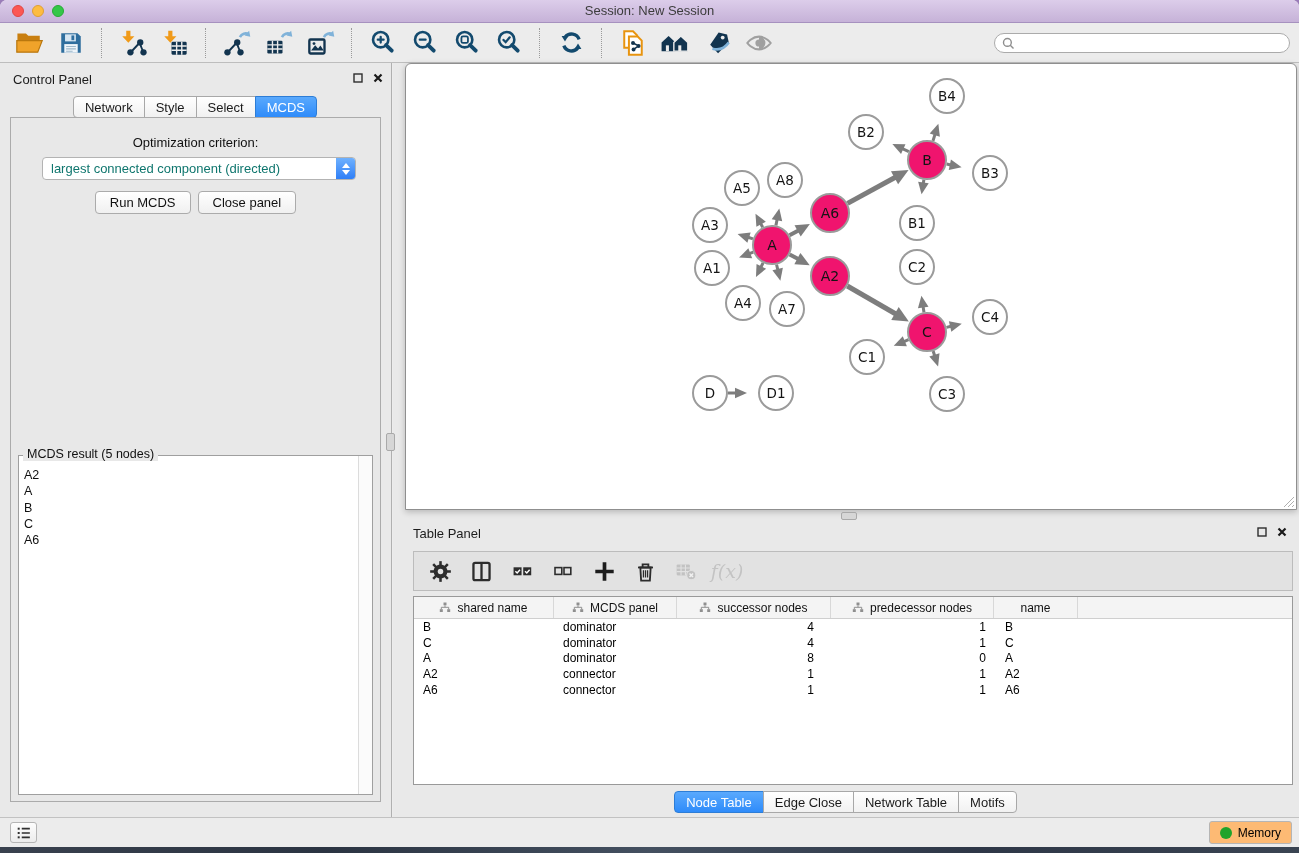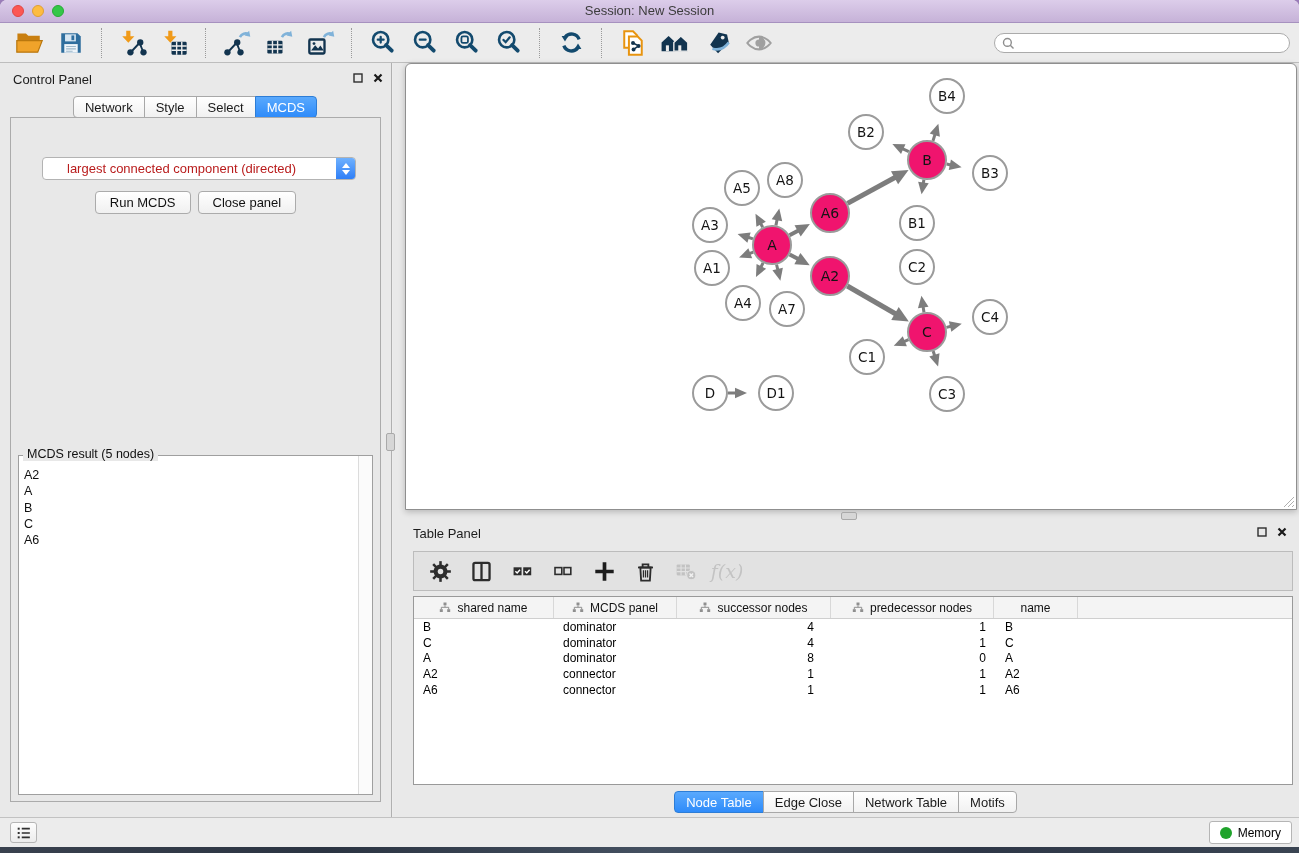--- a/index.html
+++ b/index.html
@@ -30,21 +30,21 @@
   .seg-row{position:absolute;top:33px;left:0;right:0;display:flex;justify-content:center;}
   .seg{font-size:13px;padding:2.5px 11px;background:linear-gradient(#ffffff,#f1f1f1);
     border:1px solid #a8a8a8;margin-left:-1px;color:#1a1a1a;cursor:pointer;white-space:nowrap;}
   .seg:first-child{border-radius:4px 0 0 4px;}
   .seg:last-child{border-radius:0 4px 4px 0;}
   .seg.active{background:linear-gradient(#5aa9fd,#2e8bfa);color:#fff;border-color:#2d7dd6;}
   .cp-content{position:absolute;left:10px;right:10px;top:54px;bottom:16px;border:1px solid #ababab;background:#e8e8e8;}
   .opt-label{margin-top:17px;text-align:center;font-size:13px;color:#101010;}
   .select{position:absolute;left:31px;top:39px;width:314px;height:23px;background:#fff;
     border:1px solid #b3b3b3;border-radius:4px;box-sizing:border-box;cursor:pointer;}
-  .select-text{line-height:21px;padding-left:24px;font-size:13px;color:#b91c1c;white-space:nowrap;overflow:hidden;}
+  .select-text{line-height:21px;padding-left:8px;font-size:13px;color:#0f766e;white-space:nowrap;overflow:hidden;}
   .stepper{position:absolute;right:0;top:0;bottom:0;width:19px;border-radius:0 3px 3px 0;
     background:linear-gradient(#6fb1fe,#2f7ff7);display:flex;flex-direction:column;align-items:center;justify-content:center;gap:2px;}
   .tri-up{width:0;height:0;border-left:4px solid transparent;border-right:4px solid transparent;border-bottom:5px solid #fff;}
   .tri-dn{width:0;height:0;border-left:4px solid transparent;border-right:4px solid transparent;border-top:5px solid #fff;}
   .btn-row{position:absolute;top:73px;left:0;right:0;display:flex;justify-content:center;gap:7px;}
   .btn{font-size:13px;padding:3px 14px;background:linear-gradient(#ffffff,#f0f0f0);
     border:1px solid #ababab;border-radius:4px;color:#111;cursor:pointer;}
   .fieldset{position:absolute;left:7px;right:7px;top:337px;bottom:6px;border:1px solid #9f9f9f;background:#fff;padding-left:12px;}
   .legend{position:absolute;top:-9px;left:4px;background:#e8e8e8;padding:0 4px;font-size:12.5px;color:#101010;}
   .result-list{position:absolute;left:1px;top:3px;bottom:1px;right:14px;overflow:hidden;padding:8px 0 0 4px;box-sizing:border-box;}
@@ -79,21 +79,21 @@
   .t-cell{box-sizing:border-box;white-space:nowrap;overflow:hidden;}
   .t-cell.left{padding-left:9px;text-align:left;}
   .t-cell.right3{padding-right:17px;text-align:right;}
   .t-cell.right4{padding-right:8px;text-align:right;}
   .t-cell.name{padding-left:11px;text-align:left;}
   .tp-tabs{position:absolute;left:0;right:0;top:271px;display:flex;justify-content:center;}
   
   .status-bar{position:absolute;left:0;right:0;bottom:6px;height:29px;background:#ececec;border-top:1px solid #c2c2c2;}
   .sb-left-btn{position:absolute;left:10px;top:4px;width:27px;height:21px;border:1px solid #b5b5b5;border-radius:3px;
     background:linear-gradient(#fdfdfd,#ececec);display:flex;align-items:center;justify-content:center;cursor:pointer;box-sizing:border-box;}
-  .memory-btn{position:absolute;right:7px;top:3px;height:23px;border:1px solid #b5b5b5;border-radius:3px;background:#ffffff;
+  .memory-btn{position:absolute;right:7px;top:3px;height:23px;border:1px solid #b5b5b5;border-radius:3px;background:#fdba74;
     display:flex;align-items:center;gap:6px;padding:0 10px;font-size:12px;color:#000;cursor:pointer;box-sizing:border-box;}
   .memory-dot{width:12px;height:12px;border-radius:50%;}
   .desktop-strip{position:absolute;left:0;right:0;bottom:0;height:6px;
     background:linear-gradient(90deg,#39414e,#2b3442 25%,#445060 50%,#2e3747 75%,#3a4452);}
   svg{display:block;}
 </style>
 </head>
 <body>
 
 <div class="app" data-name="application-window">
@@ -284,20 +284,21 @@
           </svg>
         </span>
     </div>
     <div class="seg-row" data-name="control-panel-tabs">
         <div class="seg" data-name="tab-network">Network</div>
         <div class="seg" data-name="tab-style">Style</div>
         <div class="seg" data-name="tab-select">Select</div>
         <div class="seg active" data-name="tab-mcds">MCDS</div>
       </div>
     <div class="cp-content" data-name="mcds-panel">
+      <div class="opt-label" data-name="criterion-label">Optimization criterion:</div>
       <div class="select" data-name="criterion-select">
         <div class="select-text" data-name="criterion-select-value">largest connected component (directed)</div>
         <div class="stepper" data-name="select-stepper-icon">
             <span class="tri-up"></span>
             <span class="tri-dn"></span>
           </div>
       </div>
       <div class="btn-row" data-name="mcds-buttons">
         <button class="btn" data-name="run-mcds-button">Run MCDS</button>
         <button class="btn" data-name="close-panel-button">Close panel</button>

